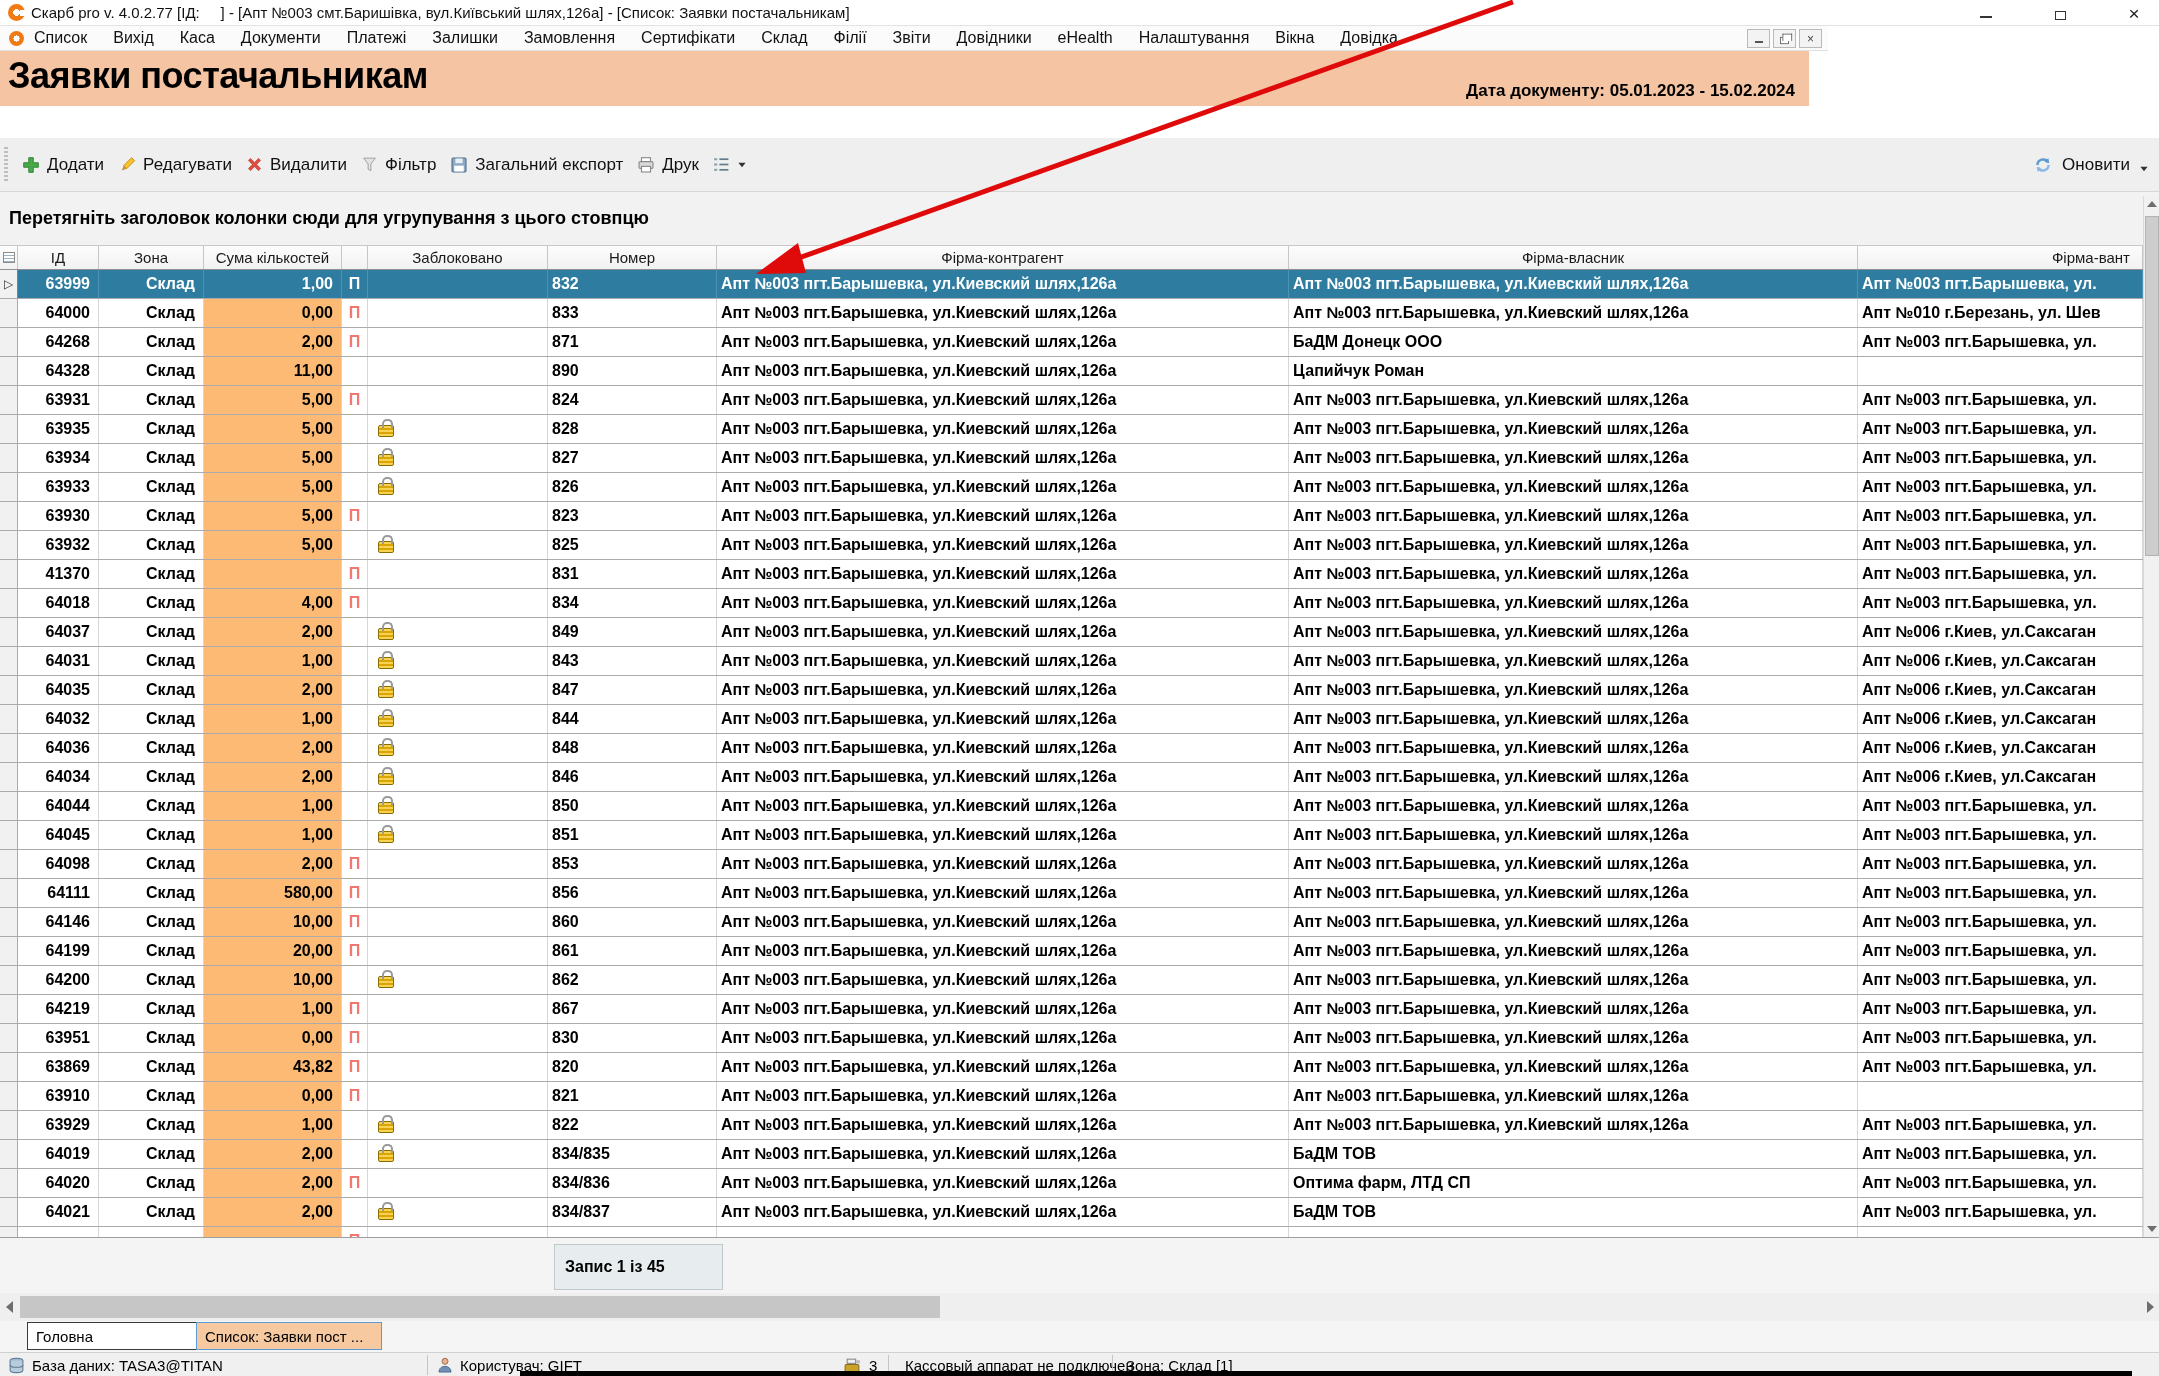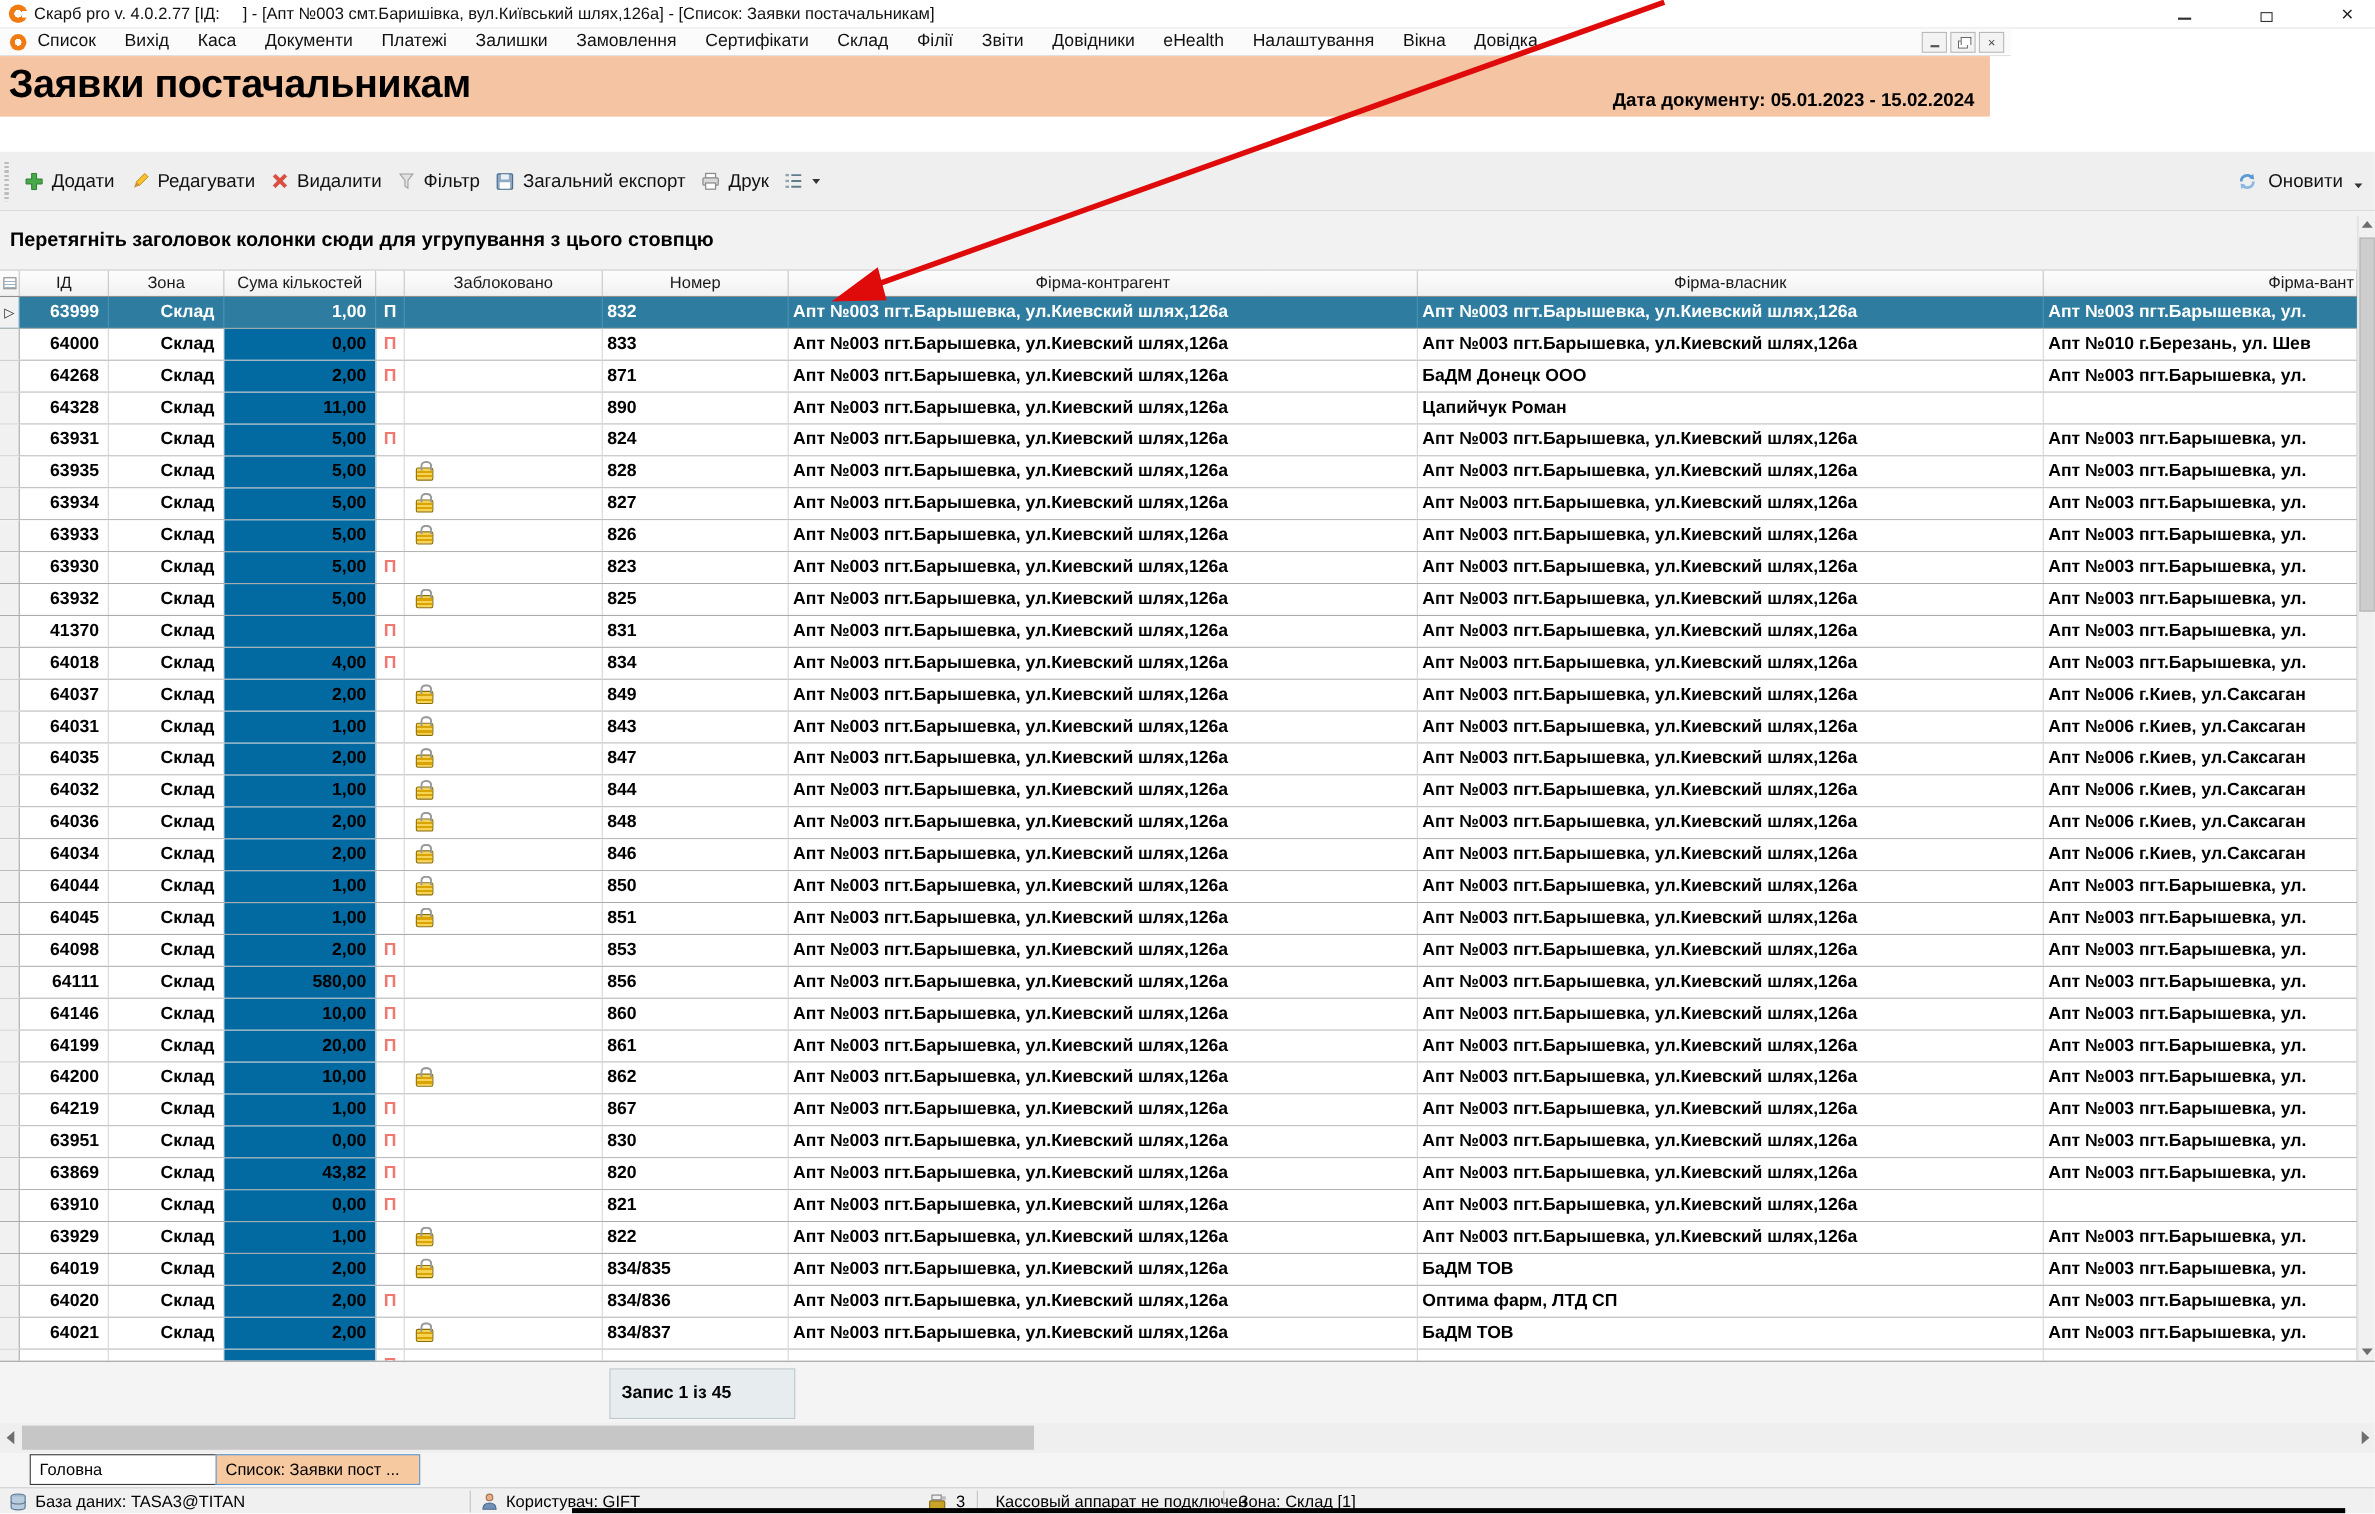--- a/index.html
+++ b/index.html
@@ -53,30 +53,30 @@
   .tb-right { position:absolute; right:10px; display:flex; align-items:center; gap:9px; font-size:17px; color:#111; }
 
   
   .group-row { position:absolute; left:0; top:192px; width:2159px; height:53px; background:#F2F2F2; }
   .group-hint { position:absolute; left:9px; top:16px; font-size:18px; font-weight:bold; color:#000; }
 
   
   .grid-cols { display:grid; grid-template-columns:18px 81px 105px 138px 26px 180px 169px 572px 569px 285px; }
   .grid-header { position:absolute; left:0; top:245px; width:2143px; height:25px; background:linear-gradient(#FDFDFD,#F1F1F1); border-top:1px solid #C9C9C9; border-bottom:1px solid #8F8F8F; font-size:15px; color:#1A1A1A; }
   .grid-header .hcell { border-right:1px solid #C6C6C6; display:flex; align-items:center; justify-content:center; overflow:hidden; white-space:nowrap; }
-  .grid-header .hcell.right { justify-content:flex-end; padding-right:2px; }
+  .grid-header .hcell.right { justify-content:flex-end; padding-right:12px; }
   .tbl-ico { width:12px; height:11px; border:1px solid #8A8A8A; background:
       repeating-linear-gradient(to bottom,#fff 0 2px,#9DB2C4 2px 3px); }
   .grid-body { position:absolute; left:0; top:270px; width:2143px; height:967px; background:#fff; overflow:hidden; }
   .grid-row { height:29px; border-bottom:1px solid #ABABAB; background:#fff; font-size:16px; font-weight:bold; color:#000; }
   .grid-row .cell { border-right:1px solid #D6D6D6; display:flex; align-items:center; overflow:hidden; white-space:nowrap; padding:0 4px; }
   .cell.c-sel { background:#F1F1F1; border-right:1px solid #ABABAB; justify-content:center; padding:0; font-weight:normal; font-size:12px; color:#333; }
   .cell.c-id, .cell.c-zone, .cell.c-qty { justify-content:flex-end; padding-right:8px; }
   .cell.c-flag { justify-content:center; color:#F07870; padding:0; }
-  .grid-row:not(.selected) .c-qty { background:#0369a1; }
+  .grid-row:not(.selected) .c-qty { background:#fdba74; }
   .grid-row.selected { background:#2E7C9F; color:#fff; }
   .grid-row.selected .cell { border-right-color:#4C93B3; }
   .grid-row.selected .c-flag { color:#fff; }
   .grid-row.selected .c-sel { background:#F1F1F1; color:#333; }
   .lock-icon { position:relative; width:16px; height:12px; margin-left:6px; margin-top:3px; border:1px solid #8A6D00; border-radius:2px;
       background:repeating-linear-gradient(to bottom,#F7D354 0 2px,#D9A404 2px 4px); display:inline-block; }
   .lock-icon::before { content:""; position:absolute; left:3px; top:-7px; width:7px; height:7px; border:2px solid #9A9A9A; border-bottom:none; border-radius:5px 5px 0 0; }
 
   
   .vscroll { position:absolute; right:0; top:196px; width:16px; height:1041px; background:#F1F1F1; border-left:1px solid #DADADA; }

